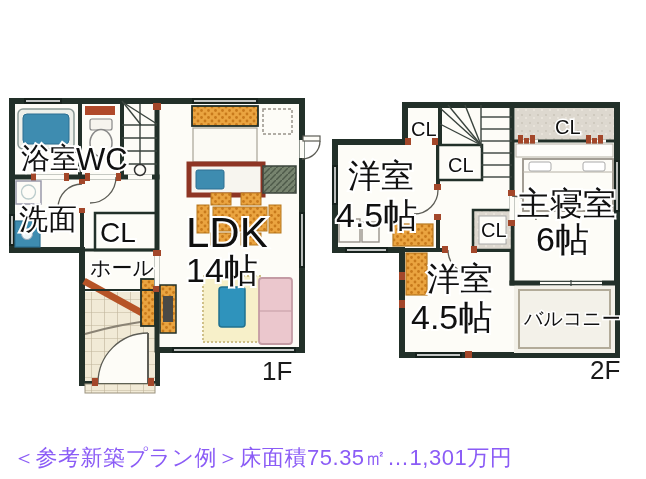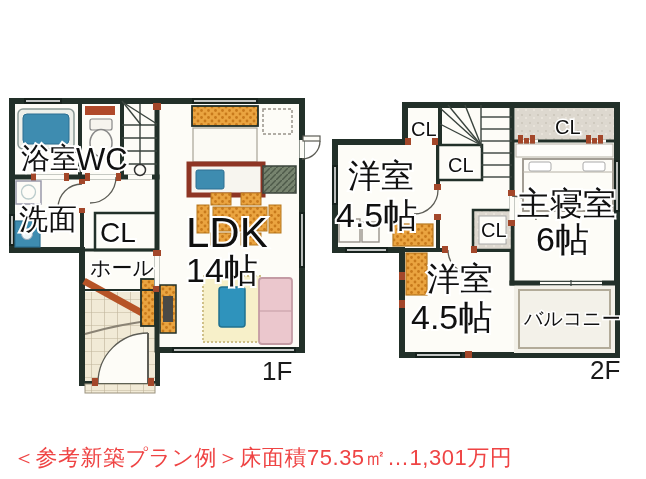--- a/index.html
+++ b/index.html
@@ -1,19 +1,19 @@
 <!DOCTYPE html>
 <html><head>
 <meta charset="utf-8">
 <style>
   html,body{margin:0;padding:0;background:#ffffff;}
   .stage{position:relative;width:646px;height:479px;background:#ffffff;overflow:hidden;
          font-family:"Liberation Sans","DejaVu Sans",sans-serif;}
   .plan-svg{position:absolute;left:0;top:0;}
-  .caption{position:absolute;left:13px;top:443px;font-size:22px;color:#ef4444;
+  .caption{position:absolute;left:13px;top:443px;font-size:22px;color:#8b5cf6;
            letter-spacing:0.5px;white-space:nowrap;font-weight:500;}
   
   .wall{stroke:#223029;fill:none;stroke-linecap:square;}
   .gap{stroke:#fdfcf7;fill:none;stroke-linecap:butt;}
   .tread{stroke:#39433d;stroke-width:1.4;fill:none;}
   .arc{stroke:#5c5c55;stroke-width:1.3;fill:none;}
   .rust{fill:#a3472a;stroke:none;}
   .win{stroke:#17221d;stroke-width:6;fill:none;}
   .winc{stroke:#ffffff;stroke-width:1.4;fill:none;}
   text.lab{fill:#101010;stroke:#ffffff;stroke-width:4px;paint-order:stroke;

